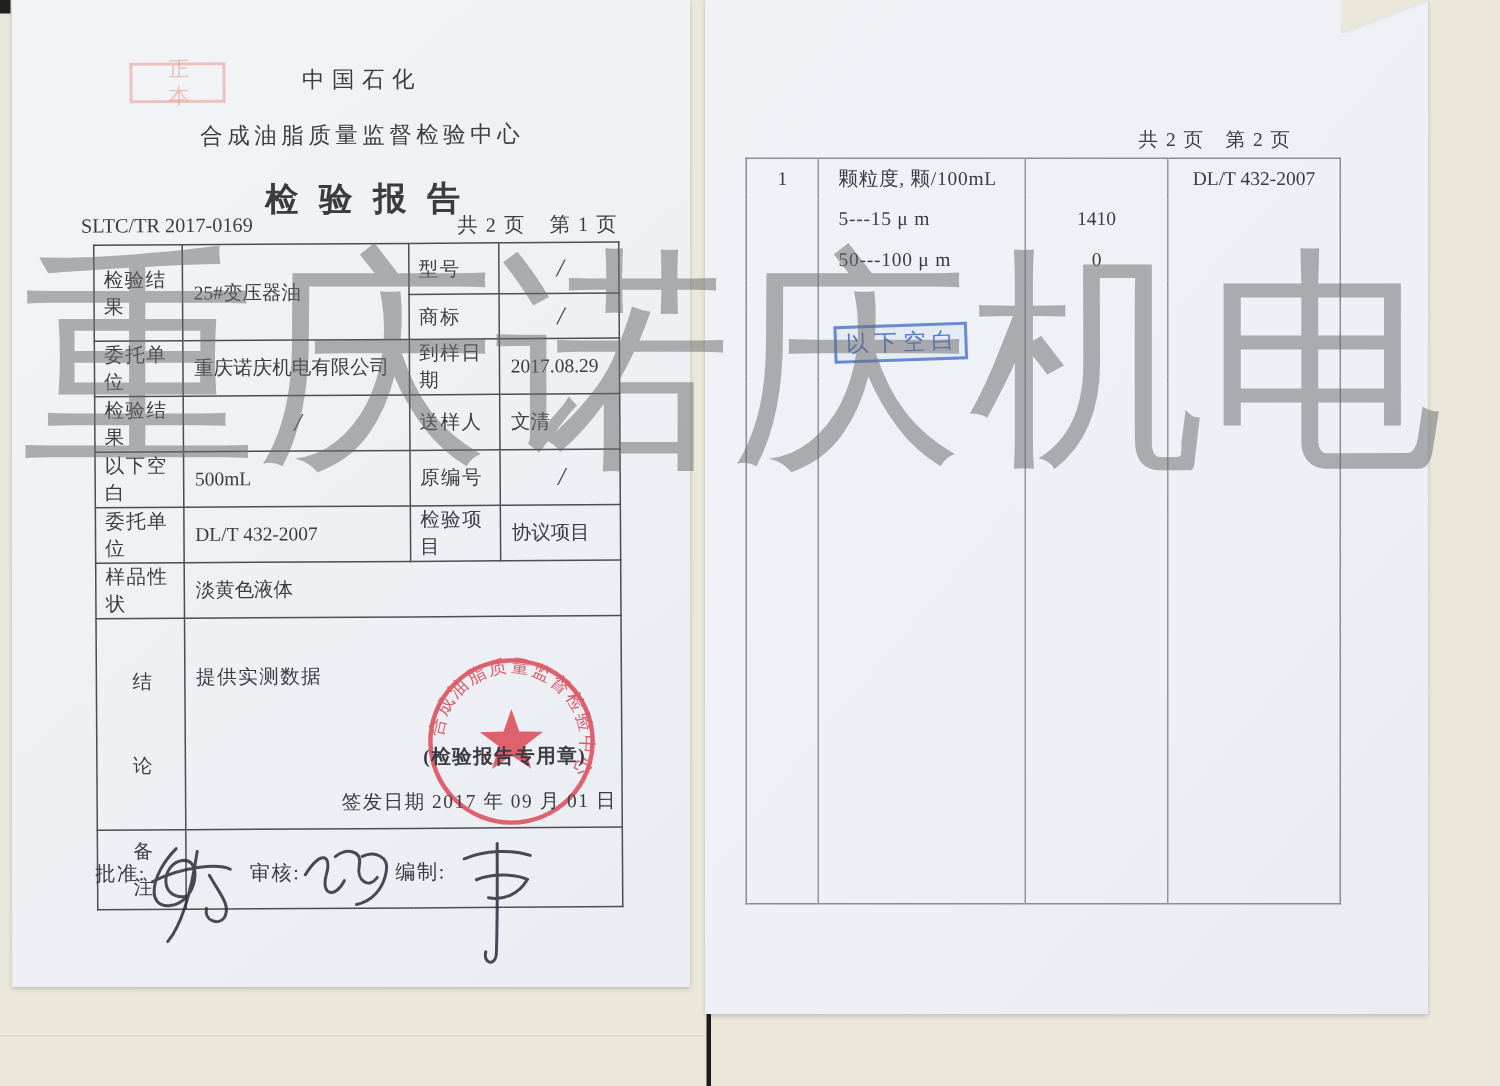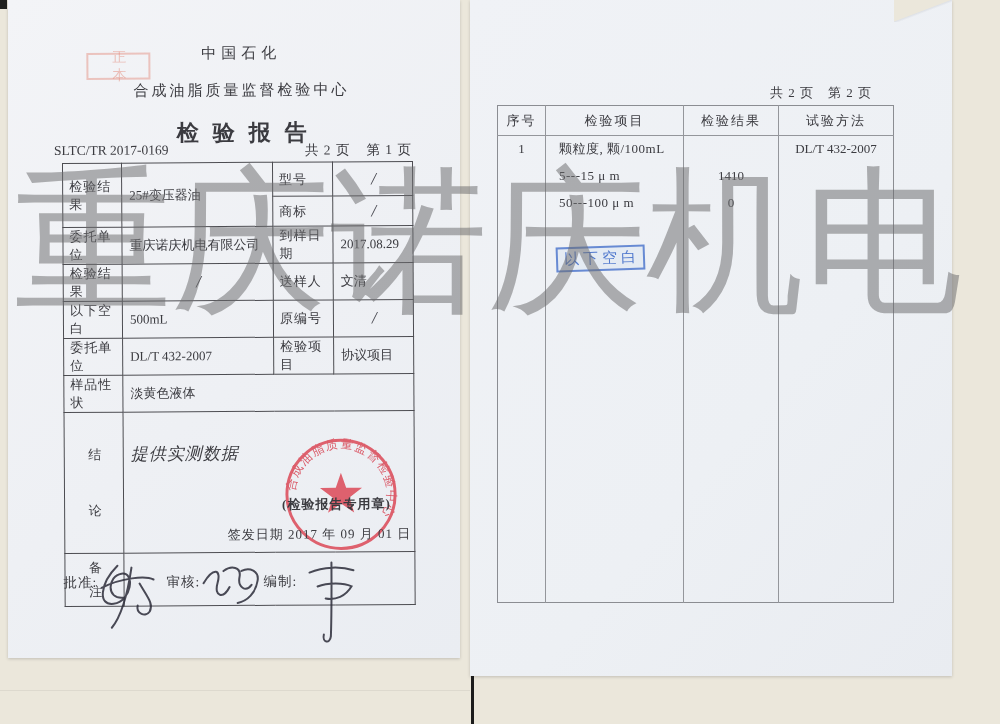--- a/index.html
+++ b/index.html
@@ -37,21 +37,21 @@
     position:absolute; left:14px; top:158px; width:948px; height:180px;
     display:flex; justify-content:space-between; align-items:flex-start;
     font-size:158px; line-height:1.08; font-weight:400;
     color:rgba(108,108,110,.52);
     z-index:50; pointer-events:none;
     font-family:"Liberation Serif","DejaVu Serif",serif;
   }
 
   
   .copy-stamp {
-    position:absolute; left:80px; top:52px; width:64px; height:27px;
+    position:absolute; left:80px; top:41px; width:64px; height:27px;
     border:2px solid rgba(226,128,112,.42);
     color:rgba(226,128,112,.46);
     font-size:14px; letter-spacing:10px;
     display:flex; align-items:center; justify-content:center;
     padding-left:24px;
   }
   .lp-header { position:absolute; left:30px; top:44px; width:410px; text-align:center; }
   .org1 { font-size:15px; letter-spacing:5px; }
   .org2 { font-size:15px; letter-spacing:3px; margin-top:18px; }
   .lp-title { font-size:22px; font-weight:bold; letter-spacing:14px; margin-top:18px; text-indent:14px; }
@@ -64,38 +64,38 @@
     border-collapse:collapse; table-layout:fixed;
     font-size:13px;
   }
   .info-table td { border:1px solid #4d4d52; padding:0 4px 0 6px; vertical-align:middle; }
   .info-table td.lab { letter-spacing:1px; }
   .info-table td.val { padding-left:7px; }
   .info-table td.slash { text-align:center; font-size:17px; color:#45454d; font-style:italic; }
   .vlabel { text-align:center; }
   .vlabel .vch { display:block; }
   .concl-cell { position:relative; padding:0; }
-  .concl-text { position:absolute; left:7px; top:30px; font-size:17px; letter-spacing:1px;font-style:italic; }
+  .concl-text { position:absolute; left:7px; top:30px; font-size:13px; letter-spacing:1px; }
   .seal-caption { position:absolute; left:158px; top:84px; font-size:13px; letter-spacing:1px; z-index:3;font-weight:bold; }
   .issue-date { position:absolute; right:3px; top:114px; font-size:13px; letter-spacing:1px; z-index:3; }
   .round-seal { position:absolute; left:158px; top:24px; width:118px; height:118px; z-index:2; opacity:.92; }
   .remarks-cell { }
   .lp-footer { position:absolute; left:54px; top:565px; width:360px; height:85px; font-size:13.5px; }
   .sig-label { position:absolute; top:8px; letter-spacing:1px; }
   .sig-label.approve { left:0; }
   .sig-label.review  { left:103px; }
   .sig-label.prepare { left:200px; }
   .sig-svg { position:absolute; top:-12px; }
   .sig-svg.s1 { left:24px; }
   .sig-svg.s2 { left:134px; }
   .sig-svg.s3 { left:238px; }
 
   
   .rp-title { position:absolute; left:27px; top:48px; width:396px; text-align:center; font-size:20px; font-weight:bold; letter-spacing:4px; }
-  .rp-meta { position:absolute; left:300px; top:84px; font-size:13px; letter-spacing:1px; }
+  .rp-meta { position:absolute; left:289px; top:84px; font-size:13px; letter-spacing:1px; }
   .rp-meta .sp { display:inline-block; width:14px; }
 
   table.rtable {
     position:absolute; left:27px; top:105px; width:396px; height:498px;
     border-collapse:collapse; table-layout:fixed; font-size:13px;
     border:1px solid #8b8d92;
   }
   .rtable th, .rtable td { border-right:1px solid #94969b; vertical-align:middle; font-weight:normal; }
   .rtable th:last-child, .rtable td:last-child { border-right:none; }
   .rtable tr.rhead th { border-bottom:1px solid #94969b; height:30px; text-align:center; letter-spacing:2px; }
@@ -241,26 +241,20 @@
     </div>
 
     <table class="rtable">
       <colgroup>
           <col style="width:48px">
           <col style="width:138px">
           <col style="width:95px">
           <col style="width:115px">
         </colgroup>
       <tbody>
-          <tr class="rhead">
-        <th>序号</th>
-        <th>检验项目</th>
-        <th>检验结果</th>
-        <th>试验方法</th>
-      </tr>
       <tr>
         <td class="c-no">1</td>
         <td class="c-item">颗粒度, 颗/100mL</td>
         <td class="c-res"></td>
         <td class="c-meth">DL/T 432-2007</td>
       </tr>
       <tr>
         <td class="c-no"></td>
         <td class="c-item">5---15 μ m</td>
         <td class="c-res">1410</td>

